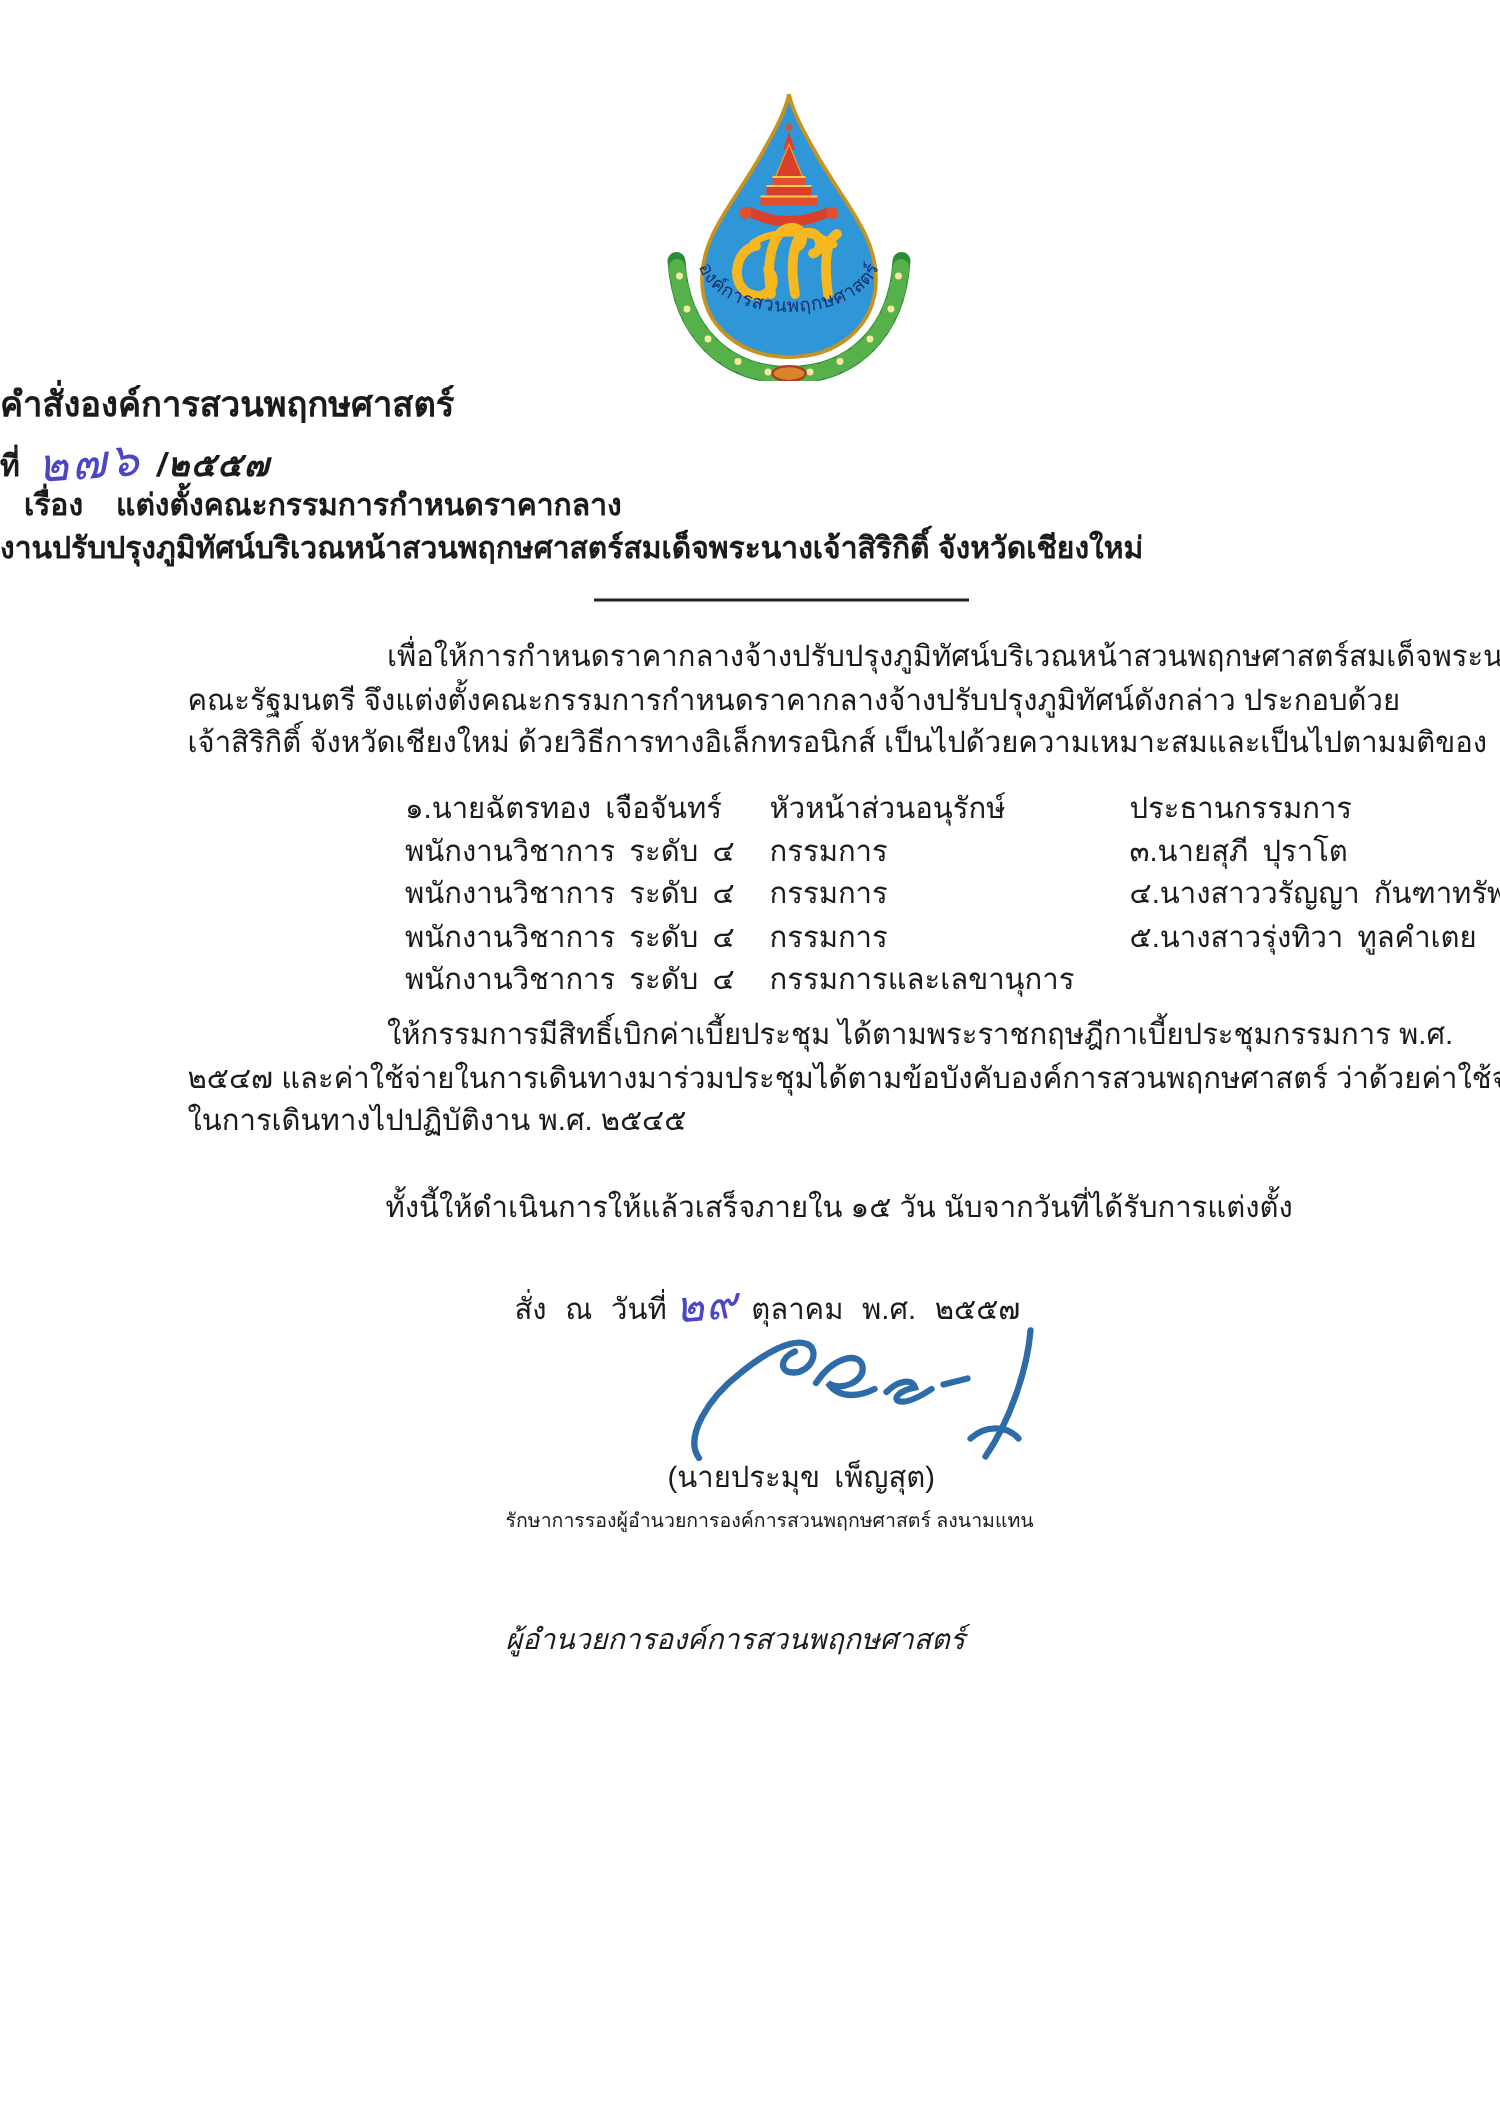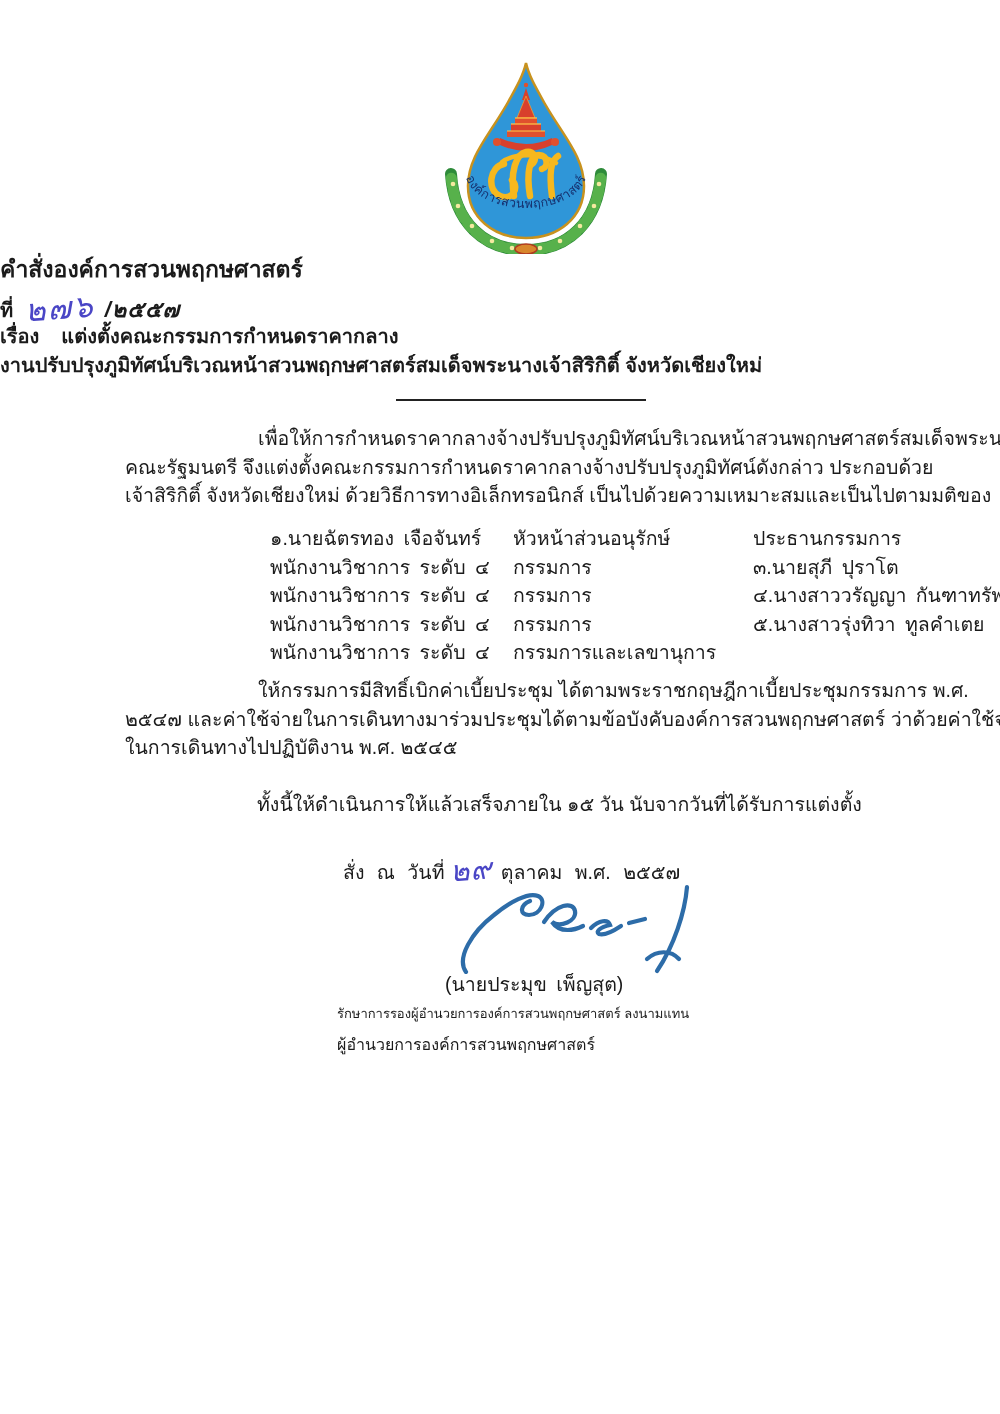--- a/index.html
+++ b/index.html
@@ -20,21 +20,21 @@
   .org-title{left:0;top:251px;width:1000px;font-size:23px;font-weight:bold;}
   .number-line{left:0;top:281px;width:1020px;font-size:20px;font-weight:bold;}
   .hand-num{
     color:#4a46c6;font-size:31px;font-weight:normal;
     display:inline-block;transform:rotate(-4deg);
     font-style:italic;letter-spacing:2px;
     position:relative;top:2px;margin:0 10px 0 12px;
   }
   .num-suffix{font-style:italic;font-size:22px;letter-spacing:1px;}
   .subject1{left:0;top:320px;width:1000px;font-size:20px;font-weight:bold;}
-  .subject1 .lbl{margin-right:22px;}
+  .subject1 .lbl{margin-right:22px;margin-left:16px;}
   .subject2{left:0;top:349px;width:1000px;font-size:20px;font-weight:bold;}
   .divider{left:396px;top:399px;width:250px;height:0;border-top:2px solid #222;}
 
   
   .para{font-size:19.5px;line-height:28.6px;}
   .p1{left:125px;top:424px;width:800px;}
   .p2{left:125px;top:676px;width:800px;}
   .indent{padding-left:133px;}
 
   .committee{
@@ -50,21 +50,21 @@
   .hand-day{
     color:#4a46c6;font-size:29px;font-style:italic;
     display:inline-block;transform:rotate(-5deg);
     position:relative;top:1px;margin:0 8px 0 6px;letter-spacing:1px;
   }
 
   
   .sig-img{left:448px;top:882px;width:322px;height:92px;}
   .signer-name{left:445px;top:969px;width:400px;font-size:19.5px;word-spacing:4px;}
   .signer-t1{left:337px;top:1003px;width:600px;font-size:13px;}
-  .signer-t2{left:337px;top:1032px;width:600px;font-size:16px;}
+  .signer-t2{left:337px;top:1077px;width:600px;font-size:19px;font-style:italic;}
 
   
   .logo{left:430px;top:60px;width:192px;height:194px;}
 </style>
 </head>
 <body>
 
 <div class="page">
 
   <svg class="abs logo" viewBox="0 0 192 194">

